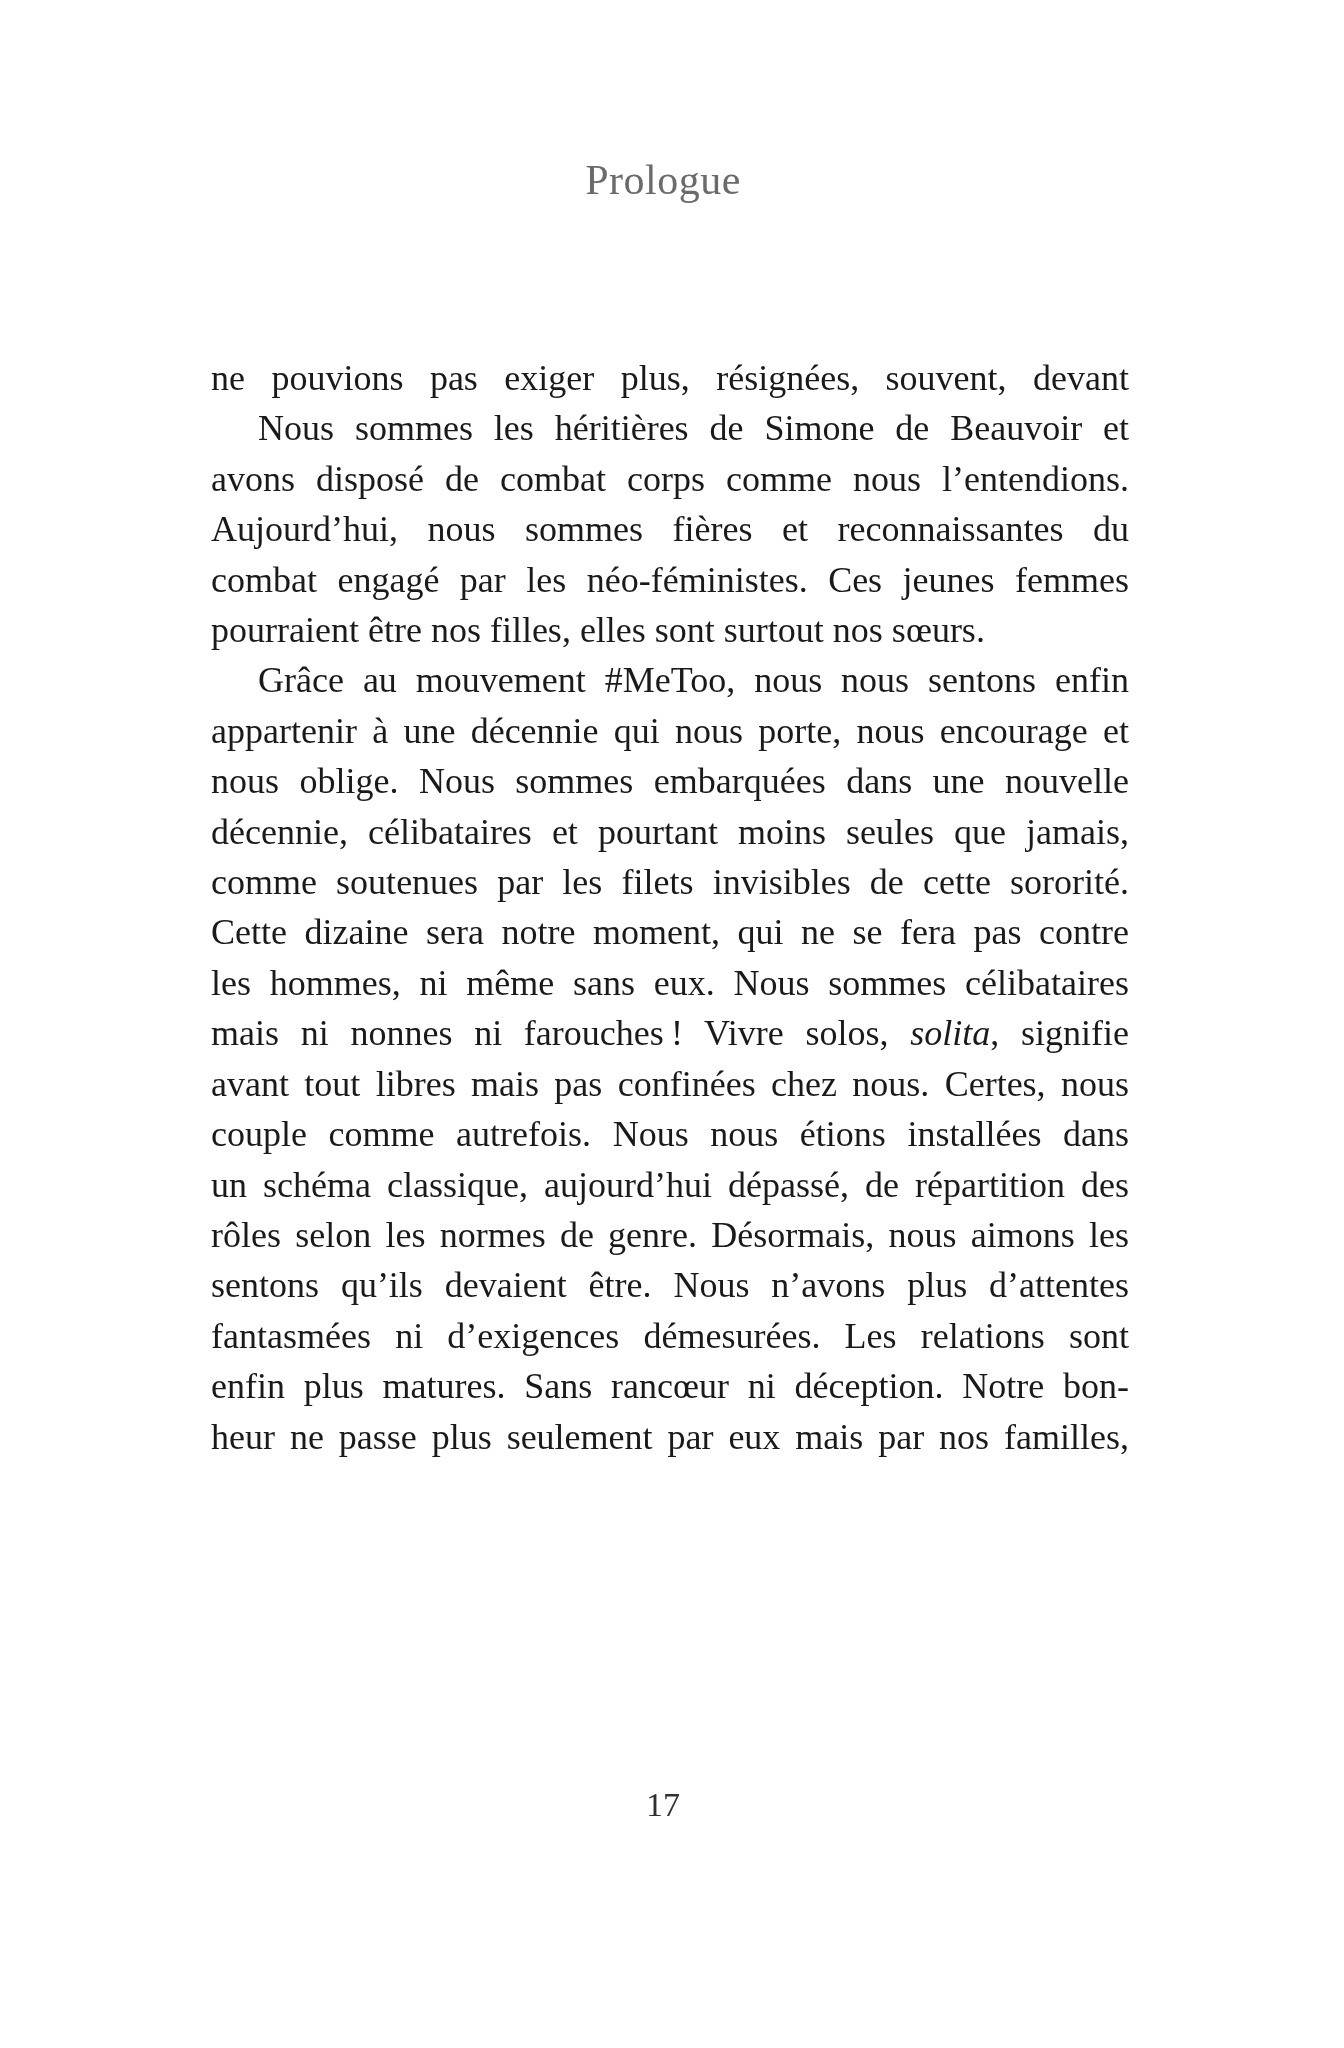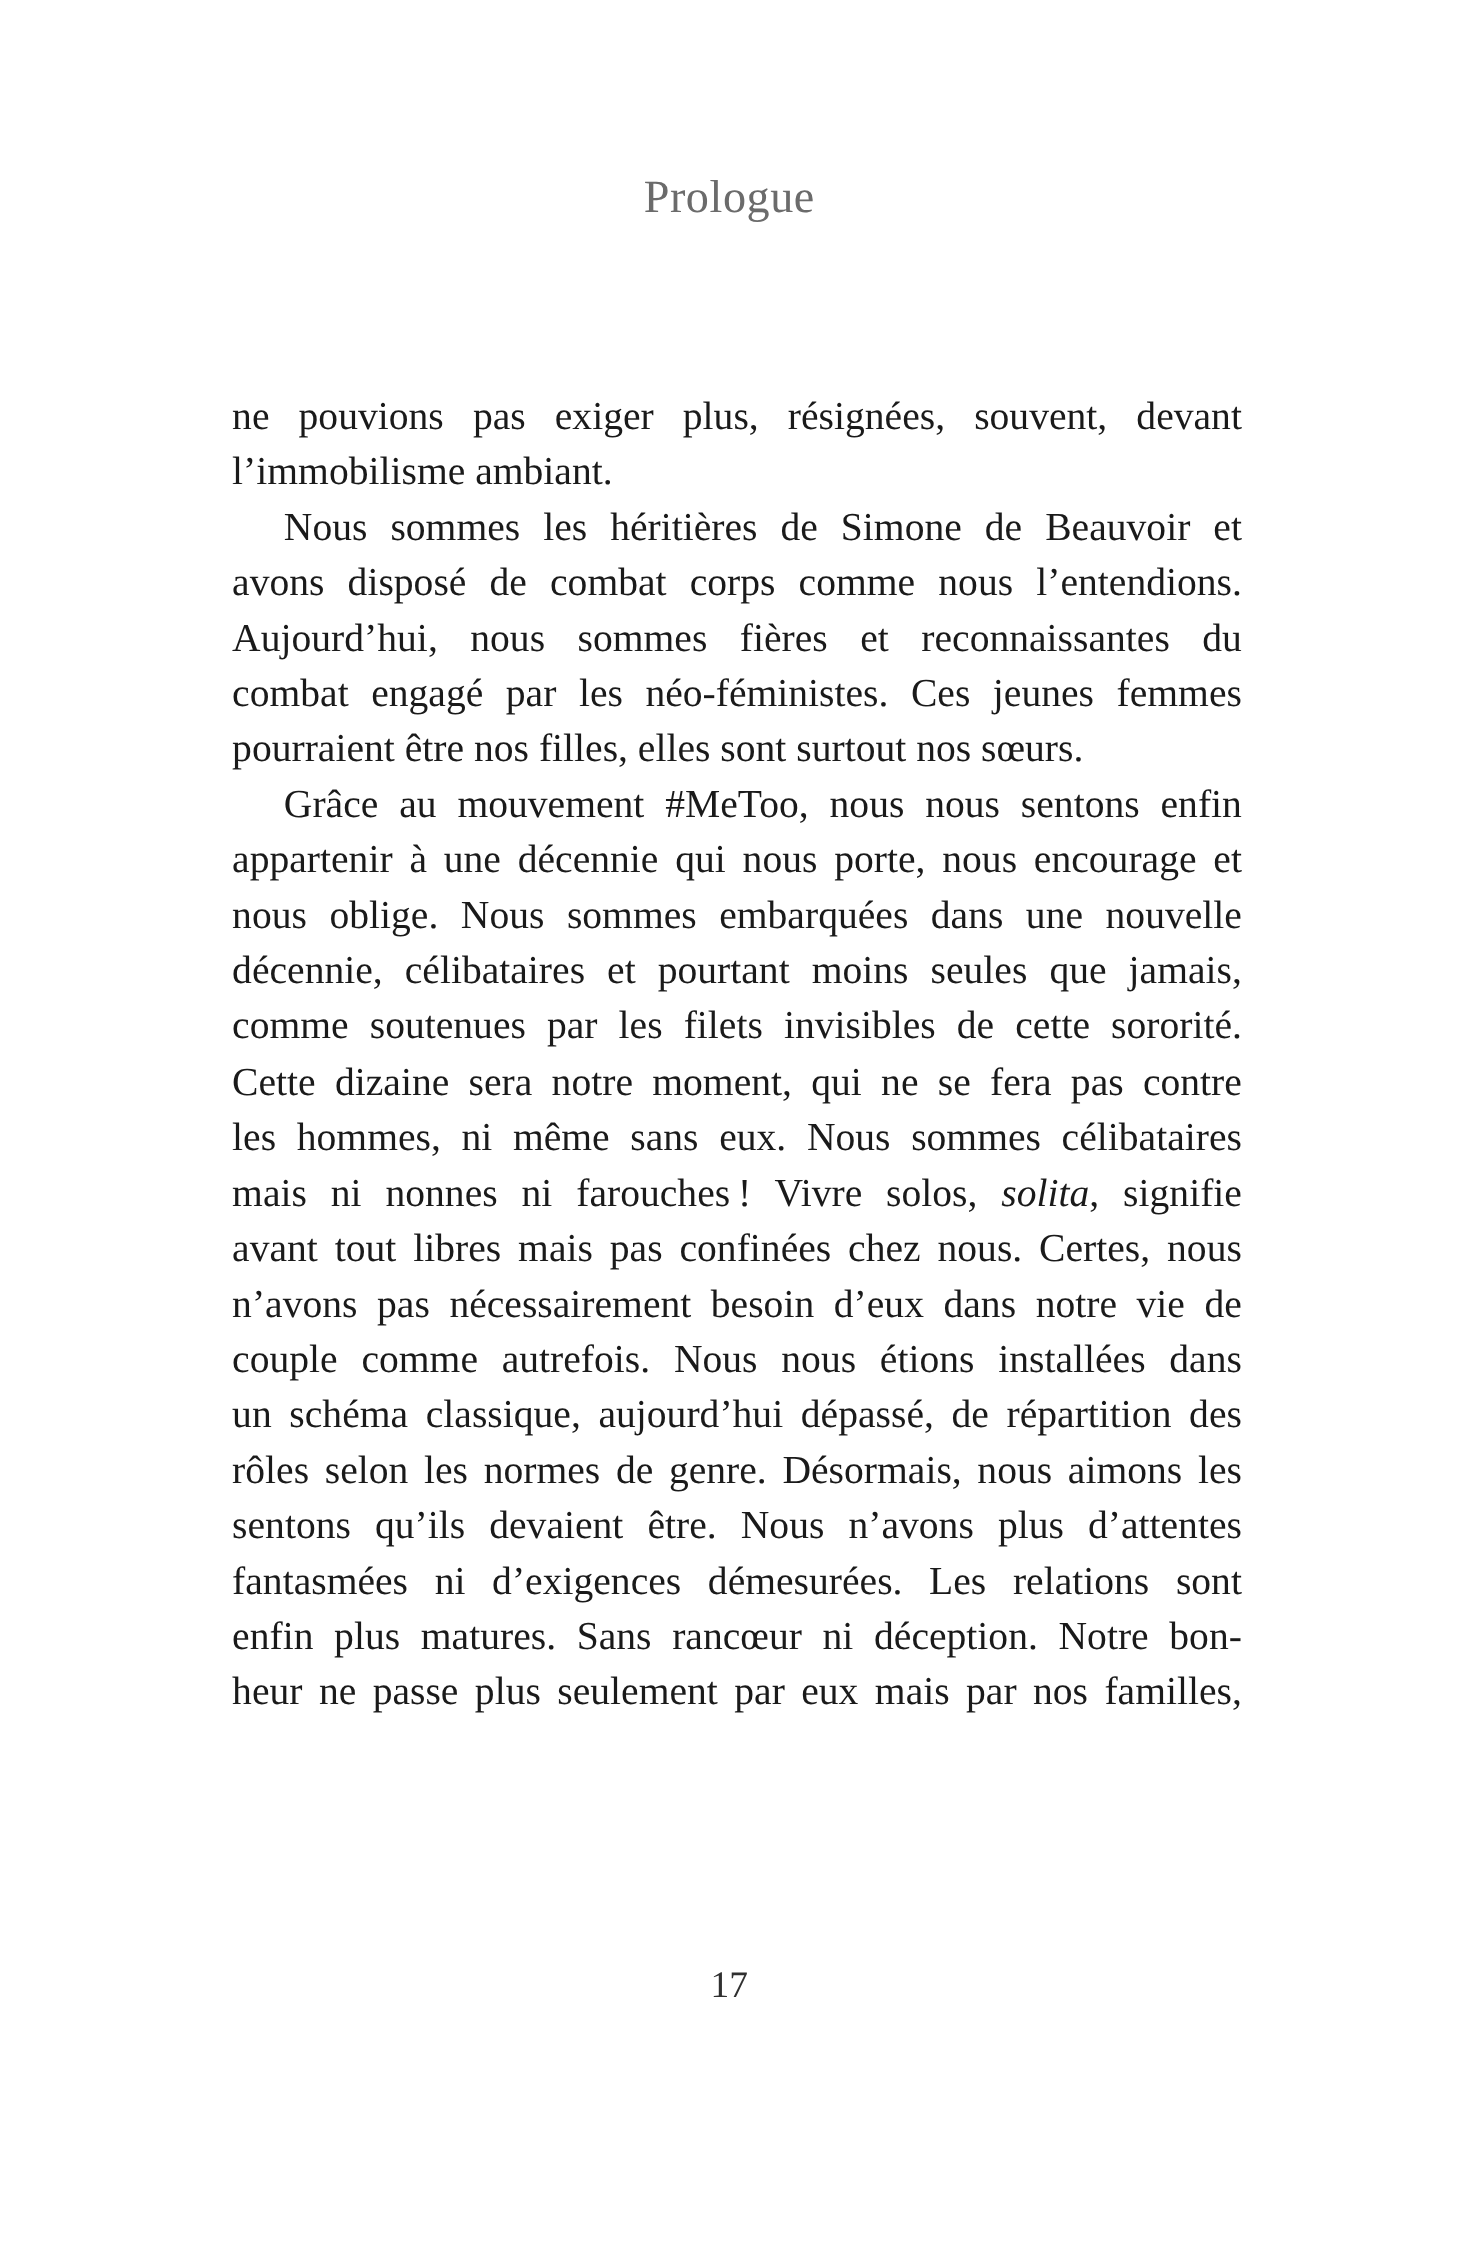--- a/index.html
+++ b/index.html
@@ -56,36 +56,34 @@
   }
 </style>
 </head>
 <body>
 
 <div class="page" style="background: rgb(255, 255, 255);">
   <div class="chapter-header" style="color: rgb(107, 107, 107);">Prologue</div>
 
   <div class="body-text" style="color: rgb(26, 26, 26);">
       <div class="line"><span>ne pouvions pas exiger plus, résignées, souvent, devant</span></div>
-      <div class="line pend"><span>l’immobilisme ambiant.</span></div>
       <div class="line indent"><span>Nous sommes les héritières de Simone de Beauvoir et</span></div>
       <div class="line"><span>avons disposé de combat corps comme nous l’entendions.</span></div>
       <div class="line"><span>Aujourd’hui, nous sommes fières et reconnaissantes du</span></div>
       <div class="line"><span>combat engagé par les néo-féministes. Ces jeunes femmes</span></div>
       <div class="line pend"><span>pourraient être nos filles, elles sont surtout nos sœurs.</span></div>
       <div class="line indent"><span>Grâce au mouvement #MeToo, nous nous sentons enfin</span></div>
       <div class="line"><span>appartenir à une décennie qui nous porte, nous encourage et</span></div>
       <div class="line"><span>nous oblige. Nous sommes embarquées dans une nouvelle</span></div>
       <div class="line"><span>décennie, célibataires et pourtant moins seules que jamais,</span></div>
       <div class="line"><span>comme soutenues par les filets invisibles de cette sororité.</span></div>
       <div class="line"><span>Cette dizaine sera notre moment, qui ne se fera pas contre</span></div>
       <div class="line"><span>les hommes, ni même sans eux. Nous sommes célibataires</span></div>
       <div class="line"><span>mais ni nonnes ni farouches ! Vivre solos, </span><em>solita</em><span>, signifie</span></div>
       <div class="line"><span>avant tout libres mais pas confinées chez nous. Certes, nous</span></div>
-      <div class="line"><span>n’avons pas nécessairement besoin d’eux dans notre vie de</span></div>
       <div class="line"><span>couple comme autrefois. Nous nous étions installées dans</span></div>
       <div class="line"><span>un schéma classique, aujourd’hui dépassé, de répartition des</span></div>
       <div class="line"><span>rôles selon les normes de genre. Désormais, nous aimons les</span></div>
       <div class="line"><span>sentons qu’ils devaient être. Nous n’avons plus d’attentes</span></div>
       <div class="line"><span>fantasmées ni d’exigences démesurées. Les relations sont</span></div>
       <div class="line"><span>enfin plus matures. Sans rancœur ni déception. Notre bon-</span></div>
       <div class="line"><span>heur ne passe plus seulement par eux mais par nos familles,</span></div>
     </div>
 
   <div class="page-number" style="color: rgb(48, 48, 48);">17</div>

